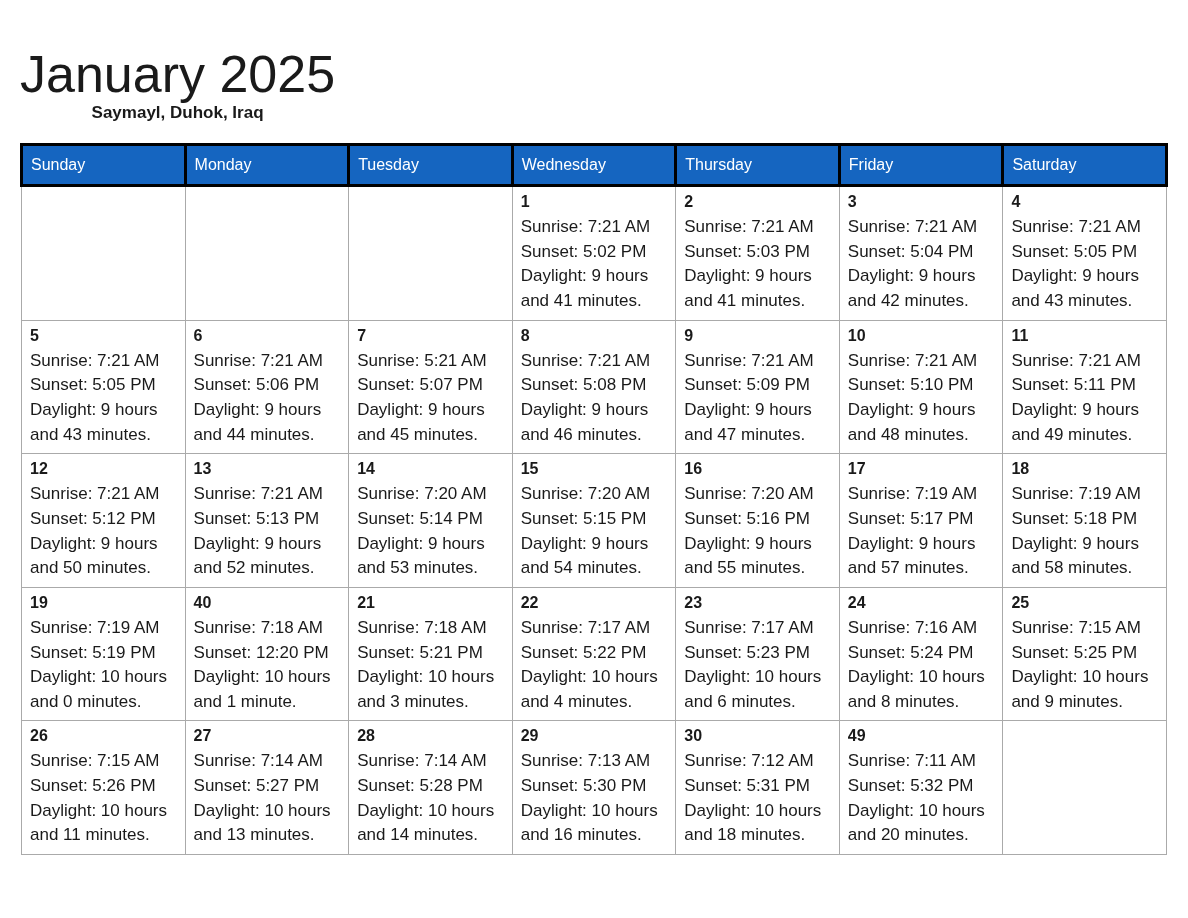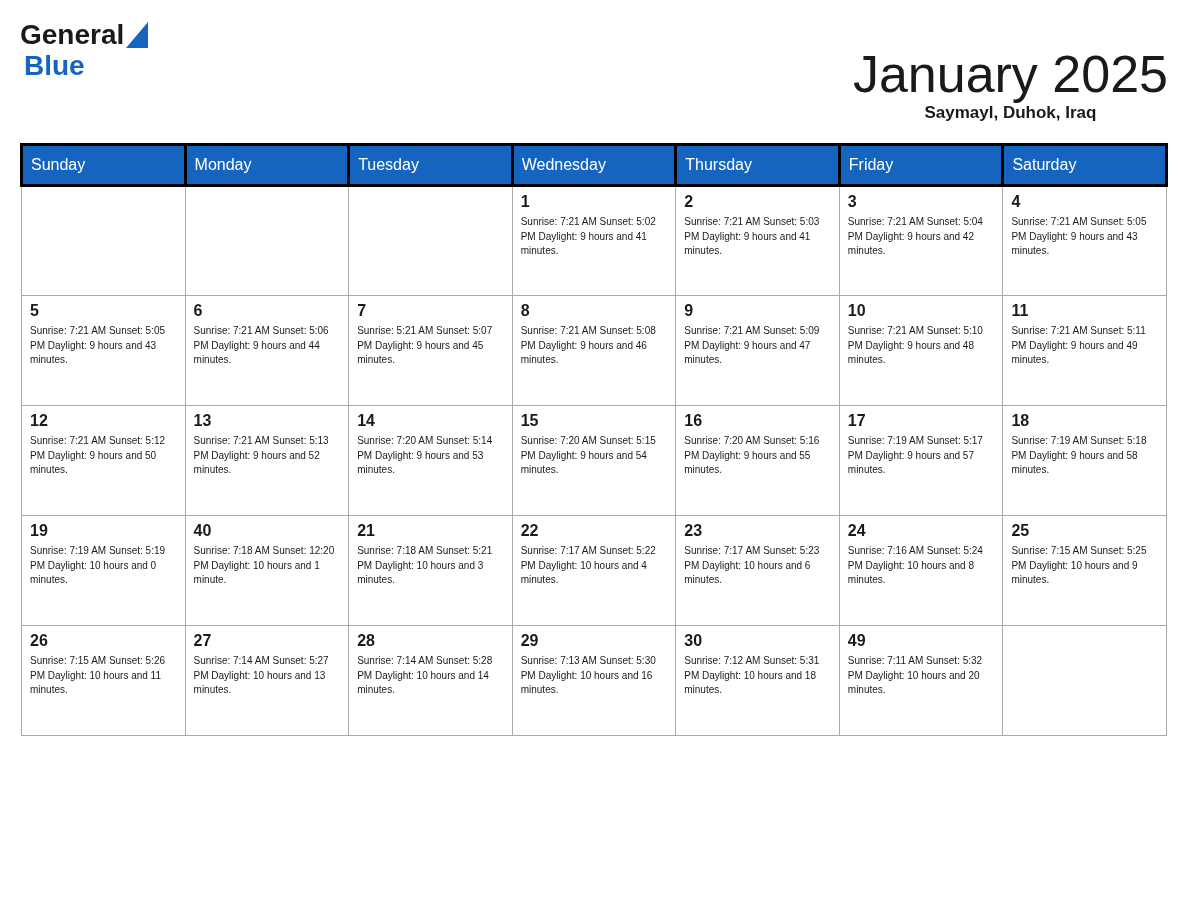--- a/index.html
+++ b/index.html
@@ -66,49 +66,36 @@
       height: 110px;
     }
     .day-number {
       font-size: 16px;
       font-weight: bold;
       color: #1a1a1a;
       display: block;
       margin-bottom: 4px;
     }
     .day-info {
-      font-size: 10px;
+      font-size: 17px;
       color: #1a1a1a;
       line-height: 1.45;
     }
     .empty-cell {
       background: #ffffff;
     }
     tr td:first-child .day-number,
     tr th:first-child {
       
     }
   </style>
 </head>
 <body>
 
 <div class="header">
-  <div class="logo">
-    <div class="logo-combined">
-      <div class="logo-line1">
-        <span style="font-size:28px;font-weight:bold;color:#1a1a1a;">General</span>
-        <svg width="22" height="26" viewBox="0 0 22 26" style="margin: 0 2px; vertical-align: middle;">
-          <polygon points="0,26 22,26 22,0" fill="#1565c0"></polygon>
-        </svg>
-      </div>
-      <div>
-        <span style="font-size:28px;font-weight:bold;color:#1565c0;margin-left:4px;">Blue</span>
-      </div>
-    </div>
-  </div>
   <div class="title-block">
     <div class="calendar-title">January 2025</div>
     <div class="calendar-subtitle">Saymayl, Duhok, Iraq</div>
   </div>
 </div>
 
 <table class="calendar-table">
   <thead>
     <tr>
       <th>Sunday</th>

